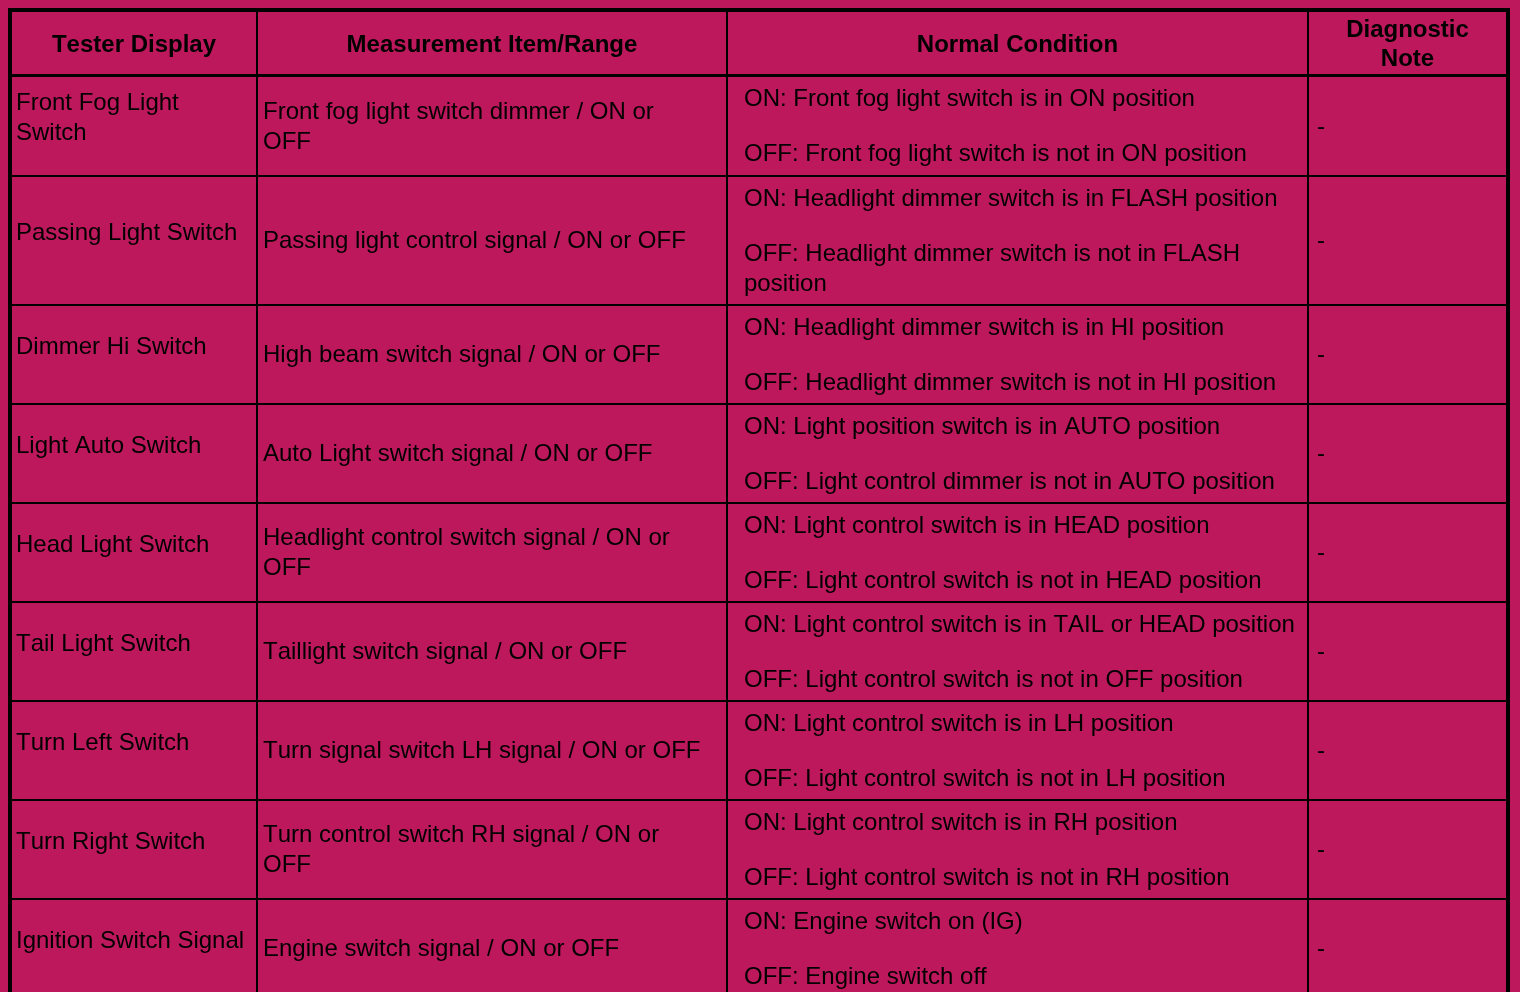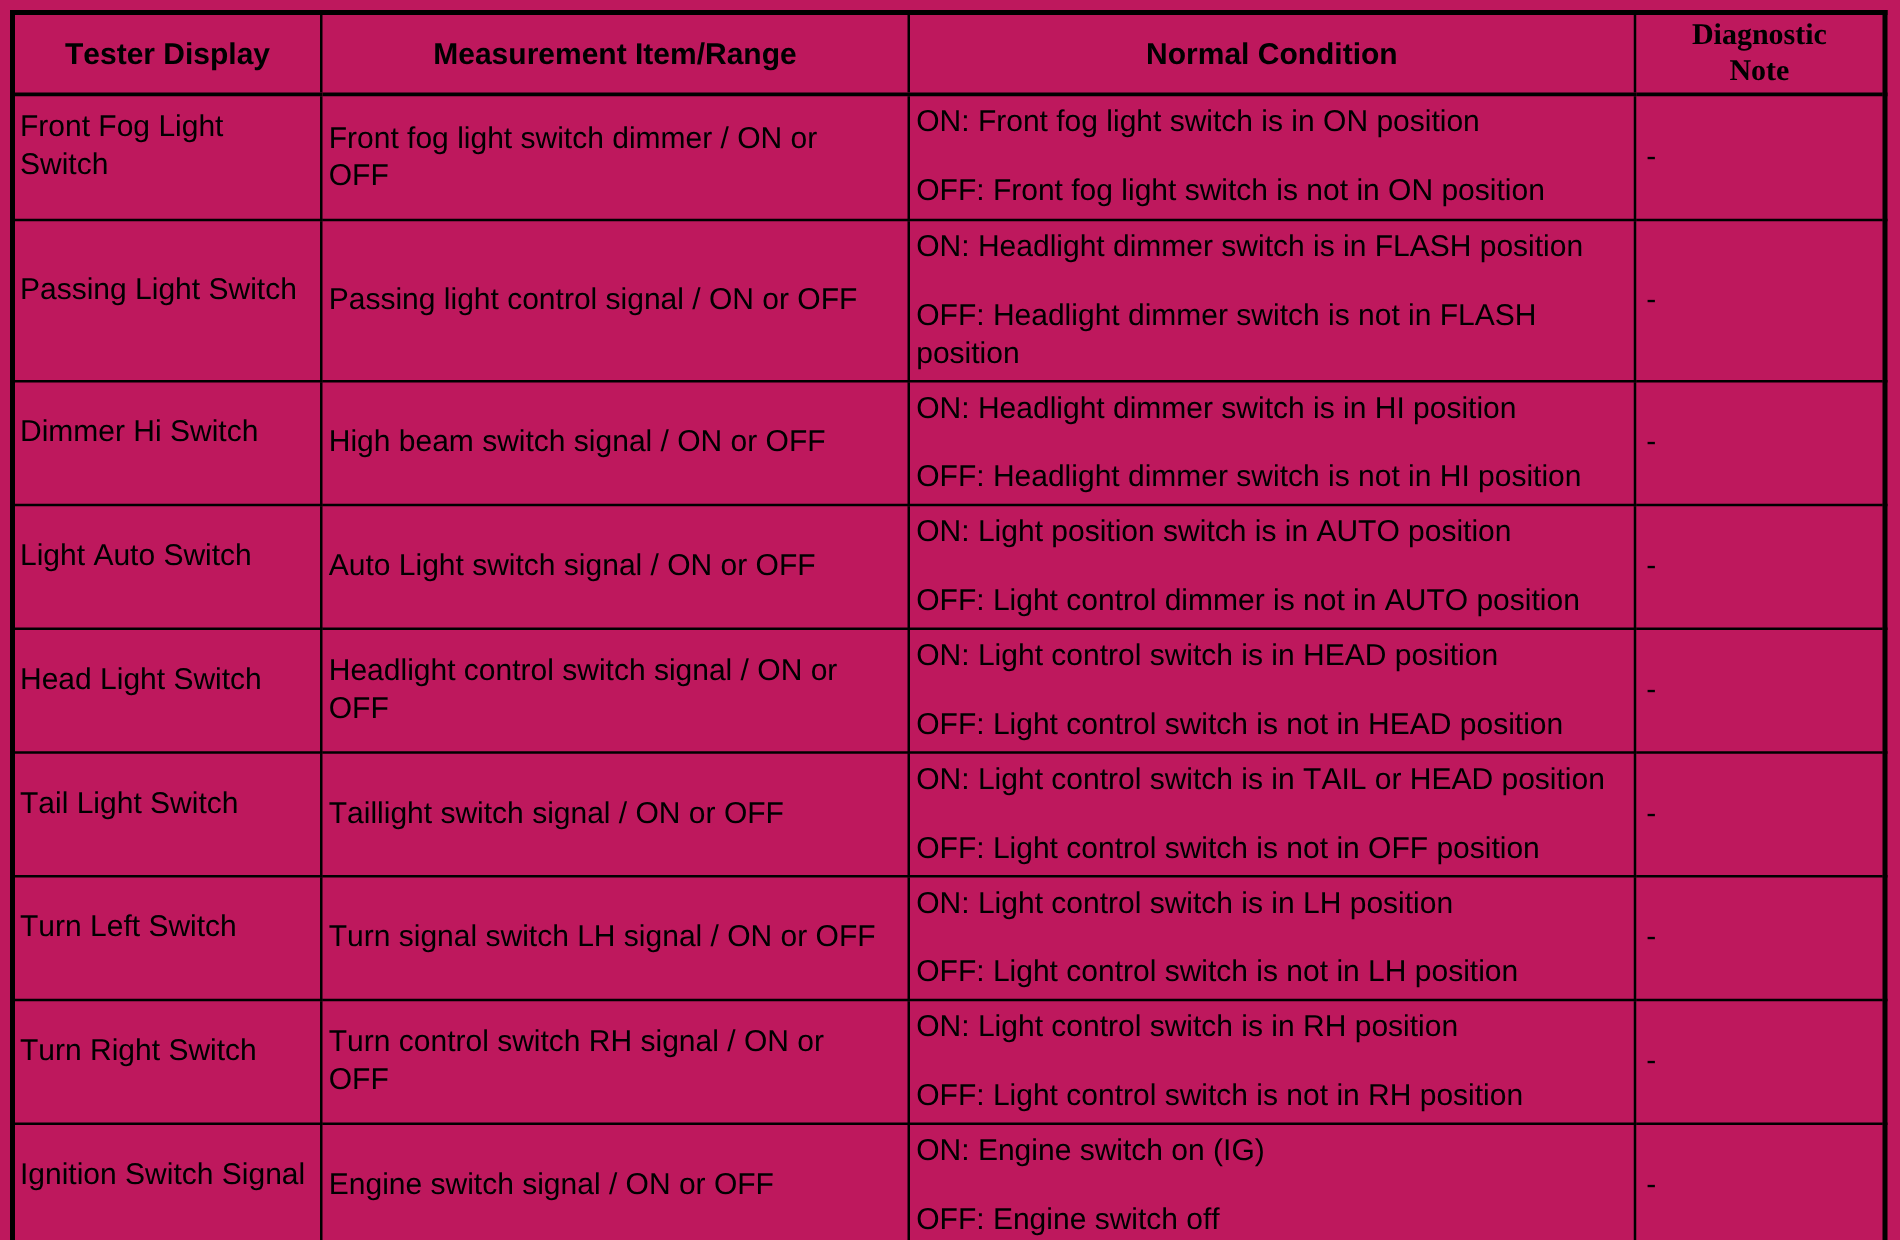--- a/index.html
+++ b/index.html
@@ -36,34 +36,34 @@
   }
   thead tr { height: 64px; }
   th {
     font-weight: bold;
     line-height: 29px;
     text-align: center;
     vertical-align: middle;
     padding: 2px;
     border-bottom: 3px solid #000000;
   }
-  .note-head { display: inline-block; max-width: 150px; font-family: Liberation Serif, serif; }
+  .note-head { display: inline-block; max-width: 150px; }
   tbody tr { height: 97px; }
   tbody tr.h100 { height: 100px; }
   tbody tr.h124 { height: 124px; }
   td {
     line-height: 30px;
     vertical-align: middle;
     text-align: left;
   }
   td.c1 { padding: 2px 2px 19px 4px; }
   .c1-text { max-width: 233px; }
   td.c2 { padding: 2px 2px 2px 5px; }
   .c2-text { max-width: 439px; }
-  td.c3 { padding: 6px 2px 6px 5px; }
+  td.c3 { padding: 6px 2px 6px 16px; }
   .cond { max-width: 565px; }
   .cond.on { margin-bottom: 25px; }
   td.c4 { padding: 2px 2px 2px 8px; }
 </style>
 </head>
 <body>
 
 <div class="page">
   <table class="diag">
     <colgroup>

